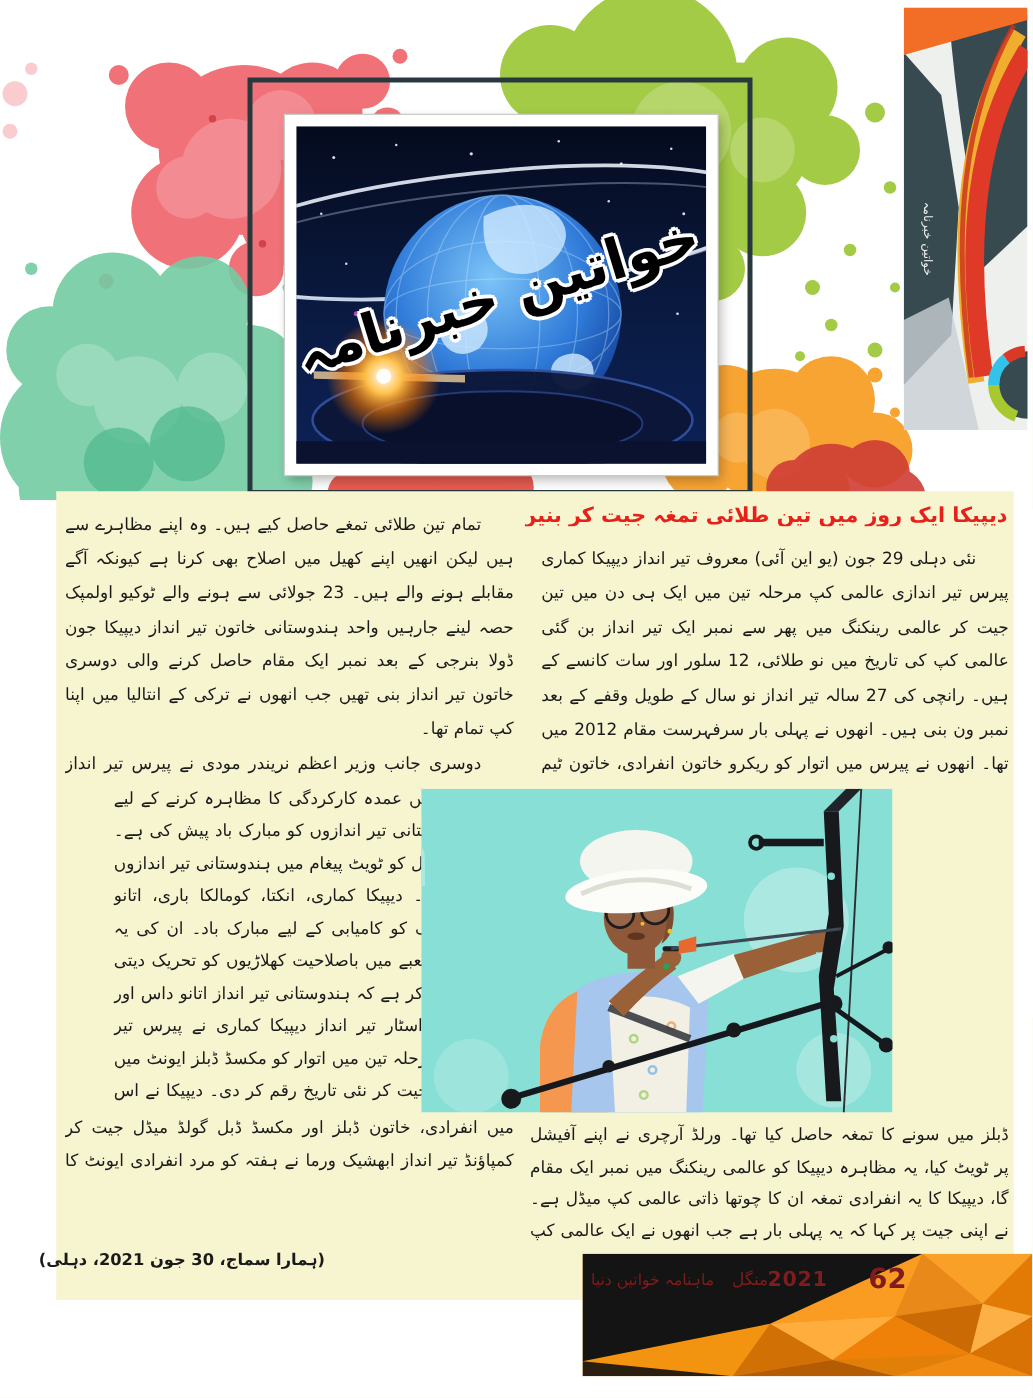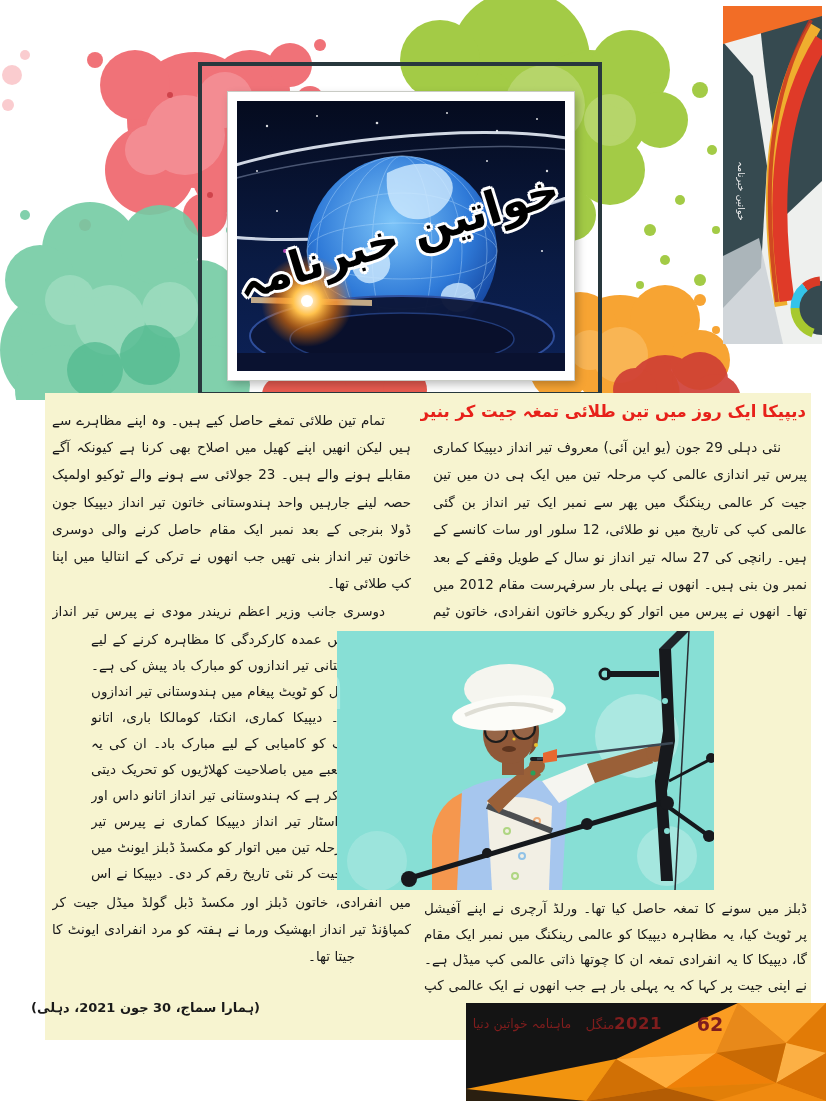--- a/index.html
+++ b/index.html
@@ -44,21 +44,21 @@
   .l2c .ln.last{padding-right:56px;}
   .citation{position:absolute;left:60px;top:1000px;width:200px;font-size:13px;font-weight:bold;
         text-align:left;white-space:nowrap;}
   .photo{position:absolute;left:337px;top:631px;width:377px;height:259px;margin:0;z-index:3;}
   
   .footer{position:absolute;left:466px;top:1003px;width:360px;height:98px;z-index:4;}
   .footer .ftext{position:absolute;top:8px;height:26px;line-height:26px;color:#7f1d1d;text-align:center;}
   .f-mag{left:2px;width:108px;font-size:12.5px;}
   .f-month{left:114px;width:40px;font-size:13.5px;}
   .f-year{left:148px;width:44px;font-size:16.5px;font-weight:bold;letter-spacing:.5px;}
-  .f-page{left:224px;width:40px;font-size:19px;font-weight:bold;}
+  .f-page{left:224px;width:40px;font-size:22px;font-weight:bold;}
 </style>
 </head>
 <body>
 
 <div class="page">
 
   <div class="header">
     <svg class="splashes" width="826" height="400" viewBox="0 0 826 400">
 
       <g fill="#ef5f66" opacity="0.88">
@@ -352,21 +352,21 @@
         <div class="ln">نے اپنی جیت پر کہا کہ یہ پہلی بار ہے جب انھوں نے ایک عالمی کپ میں</div>
       </div>
 
     <div class="tb l1">
         <div class="ln ind">تمام تین طلائی تمغے حاصل کیے ہیں۔ وہ اپنے مظاہرے سے بہت خوش</div>
         <div class="ln">ہیں لیکن انھیں اپنے کھیل میں اصلاح بھی کرنا ہے کیونکہ آگے کچھ اہم</div>
         <div class="ln">مقابلے ہونے والے ہیں۔ 23 جولائی سے ہونے والے ٹوکیو اولمپک میں</div>
         <div class="ln">حصہ لینے جارہیں واحد ہندوستانی خاتون تیر انداز دیپیکا جون 2012 میں</div>
         <div class="ln">ڈولا بنرجی کے بعد نمبر ایک مقام حاصل کرنے والی دوسری ہندوستانی</div>
         <div class="ln">خاتون تیر انداز بنی تھیں جب انھوں نے ترکی کے انتالیا میں اپنا پہلا عالمی</div>
-        <div class="ln last">کپ طلائی تھا۔</div>
+        <div class="ln last">کپ تمام تھا۔</div>
       </div>
 
     <div class="tb l2a">
         <div class="ln ind">دوسری جانب وزیر اعظم نریندر مودی نے پیرس تیر انداز عالمی</div>
       </div>
 
     <div class="tb l2b">
         <div class="ln">کپ میں عمدہ کارکردگی کا مظاہرہ کرنے کے لیے</div>
         <div class="ln">ہندوستانی تیر اندازوں کو مبارک باد پیش کی ہے۔ وزیر اعظم</div>
         <div class="ln">نے منگل کو ٹویٹ پیغام میں ہندوستانی تیر اندازوں کی</div>
@@ -375,21 +375,20 @@
         <div class="ln">اس شعبے میں باصلاحیت کھلاڑیوں کو تحریک دیتی رہے گی۔</div>
         <div class="ln">قابل ذکر ہے کہ ہندوستانی تیر انداز اتانو داس اور ان کی</div>
         <div class="ln">اہلیہ اسٹار تیر انداز دیپیکا کماری نے پیرس تیر اندازی عالمی</div>
         <div class="ln">کپ مرحلہ تین میں اتوار کو مکسڈ ڈبلز ایونٹ میں طلائی</div>
         <div class="ln">تمغہ جیت کر نئی تاریخ رقم کر دی۔ دیپیکا نے اس مقابلے</div>
       </div>
 
     <div class="tb l2c">
         <div class="ln">میں انفرادی، خاتون ڈبلز اور مکسڈ ڈبل گولڈ میڈل جیت کر ہیٹرک بنائی۔</div>
         <div class="ln">کمپاؤنڈ تیر انداز ابھشیک ورما نے ہفتہ کو مرد انفرادی ایونٹ کا گولڈ میڈل</div>
-        <div class="ln last">جیتا تھا۔</div>
       </div>
 
     <div class="citation">(ہمارا سماج، 30 جون 2021، دہلی)</div>
   </article>
 
   <footer class="footer">
     <svg width="360" height="98" viewBox="0 0 360 98">
       <rect width="360" height="98" fill="#ee8a14"></rect>
       <g>
         <polygon points="272,0 360,0 320,40" fill="#f9a028"></polygon>

